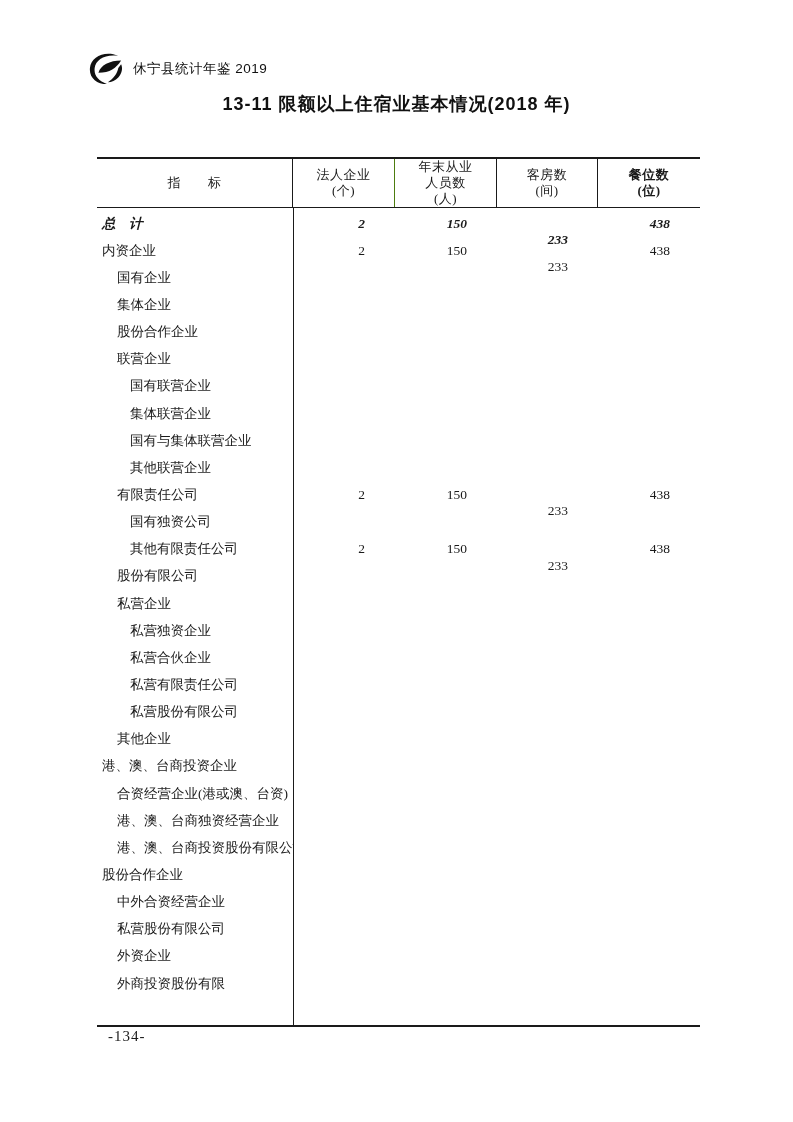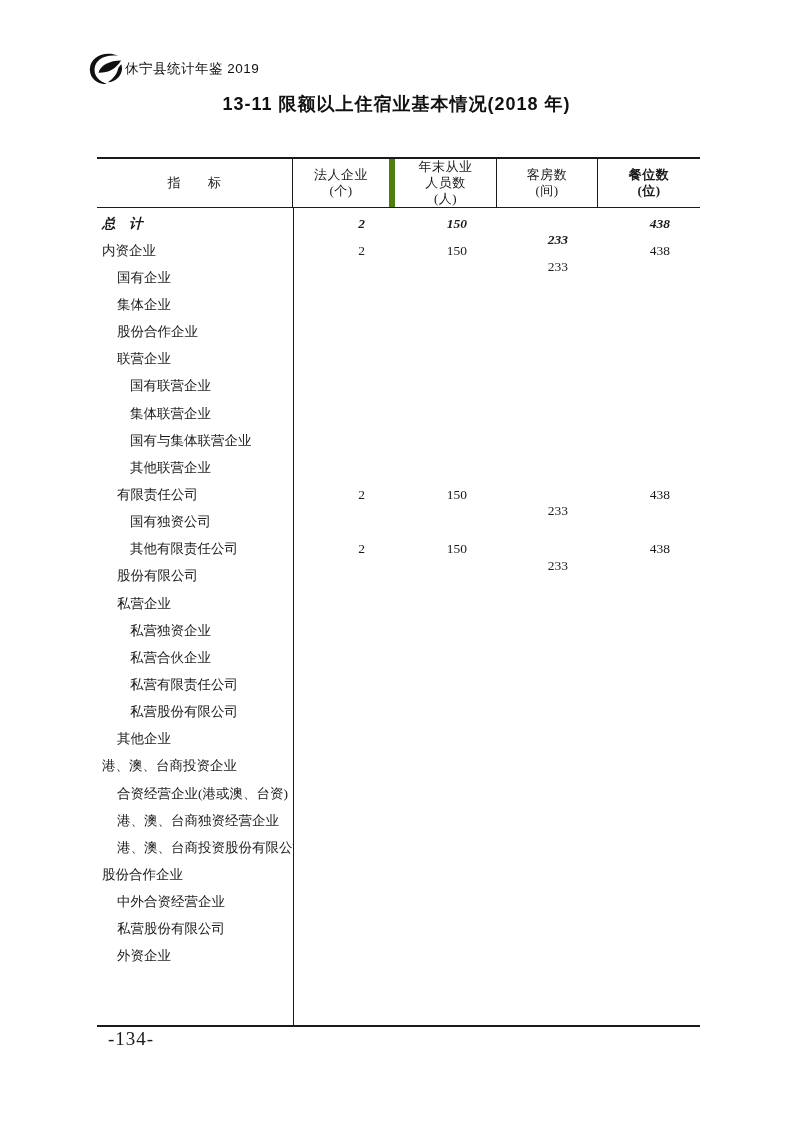--- a/index.html
+++ b/index.html
@@ -14,20 +14,21 @@
     color: #1a1a1a;
     overflow: hidden;
   }
   
   .running-head {
     position: absolute;
     left: 87px;
     top: 52px;
     display: flex;
     align-items: center;
+    gap: 8px;
   }
   .logo { width: 38px; height: 34px; }
   .yearbook-name {
     font-family: "Liberation Sans", sans-serif;
     font-size: 13.5px;
     letter-spacing: 0.5px;
     color: #111;
     white-space: nowrap;
   }
   
@@ -62,21 +63,21 @@
     display: flex;
     flex-direction: column;
     justify-content: center;
     align-items: center;
     font-size: 13px;
     line-height: 16px;
     letter-spacing: 0.5px;
     white-space: nowrap;
   }
   .hcell:nth-child(1) { width: 196px; border-right: 1px solid #1a1a1a; }
-  .hcell:nth-child(2) { width: 102px; border-right: 6px solid #4d7c0f; }
+  .hcell:nth-child(2) { width: 102px; border-right: 1px solid #4d7c0f; }
   .hcell:nth-child(3) { width: 102px; border-right: 1px solid #1a1a1a; }
   .hcell:nth-child(4) { width: 101px; border-right: 1px solid #1a1a1a; }
   .hcell:nth-child(5) { width: 102px; font-weight: bold; }
   .tbody { position: relative; height: 817px; padding-top: 2px; }
   .col-divider {
     position: absolute;
     left: 196px;
     top: 0;
     width: 1px;
     height: 100%;
@@ -97,21 +98,21 @@
   .tcell.val { text-align: right; padding-right: 30px; }
   .tcell.val.c2 { width: 102px; }
   .tcell.val.c3 { width: 102px; }
   .tcell.val.c4 { width: 101px; margin-top: 33px; }
   .tcell.val.c5 { width: 102px; }
   
   .page-number {
     position: absolute;
     left: 108px;
     top: 1028px;
-    font-size: 19px;
+    font-size: 15px;
     letter-spacing: 1px;
   }
 </style>
 </head>
 <body>
 
 <div class="page">
 
   <div class="running-head">
     <svg class="logo" viewBox="0 0 40 36" aria-hidden="true">
@@ -338,18 +339,25 @@
           <div class="tcell val c4"></div>
           <div class="tcell val c5"></div>
         </div>
         <div class="trow">
           <div class="tcell label indent1">外资企业</div>
           <div class="tcell val c2"></div>
           <div class="tcell val c3"></div>
           <div class="tcell val c4"></div>
           <div class="tcell val c5"></div>
         </div>
+        <div class="trow">
+          <div class="tcell label indent1">外商投资股份有限</div>
+          <div class="tcell val c2"></div>
+          <div class="tcell val c3"></div>
+          <div class="tcell val c4"></div>
+          <div class="tcell val c5"></div>
+        </div>
       </div>
   </div>
 
   <div class="page-number">-134-</div>
 
 </div>
 
 </body></html>

